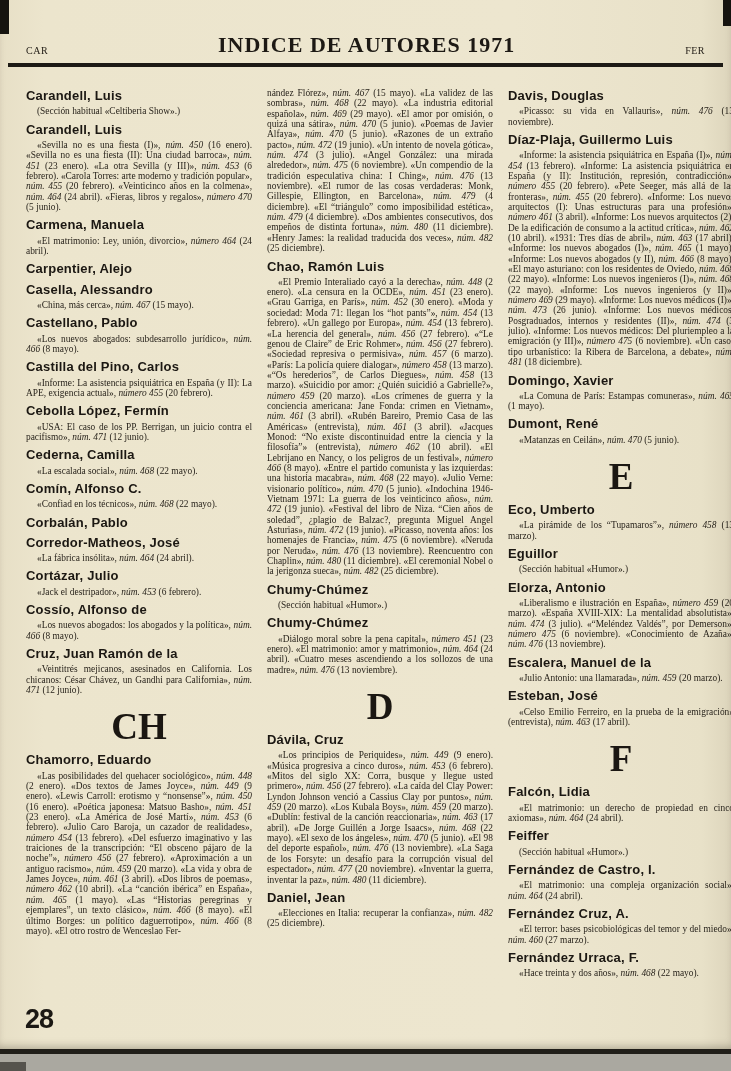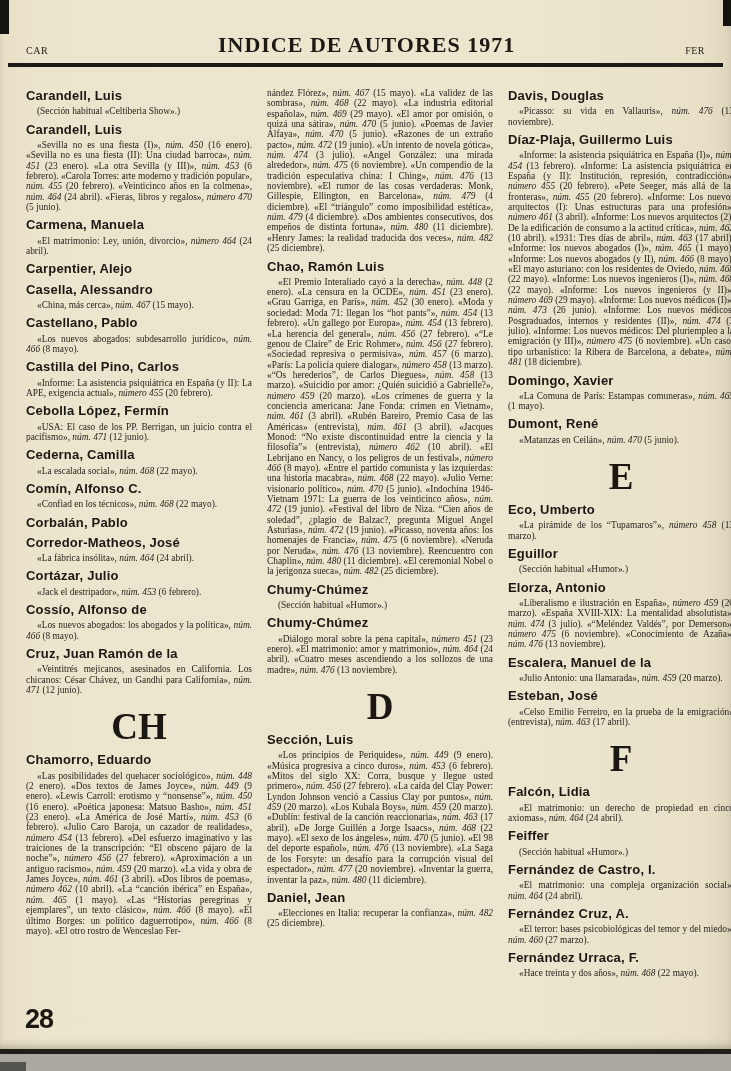--- a/index.html
+++ b/index.html
@@ -114,21 +114,21 @@
       </div>
       <div class="col">
         <p class="entry cont">nández Flórez», <i>núm.</i> <i>467</i> (15 mayo). «La validez de las sombras», <i>núm.</i> <i>468</i> (22 mayo). «La industria editorial española», <i>núm.</i> <i>469</i> (29 mayo). «El amor por omisión, o quizá una sátira», <i>núm.</i> <i>470</i> (5 junio). «Poemas de Javier Alfaya», <i>núm.</i> <i>470</i> (5 junio). «Razones de un extraño pacto», <i>núm.</i> <i>472</i> (19 junio). «Un intento de novela gótica», <i>núm.</i> <i>474</i> (3 julio). «Angel González: una mirada alrededor», <i>núm.</i> <i>475</i> (6 noviembre). «Un compendio de la tradición especulativa china: I Ching», <i>núm.</i> <i>476</i> (13 noviembre). «El rumor de las cosas verdaderas: Monk, Gillespie, Ellington, en Barcelona», <i>núm.</i> <i>479</i> (4 diciembre). «El “triángulo” como imposibilidad estética», <i>núm.</i> <i>479</i> (4 diciembre). «Dos ambientes consecutivos, dos empeños de distinta fortuna», <i>núm.</i> <i>480</i> (11 diciembre). «Henry James: la realidad traducida dos veces», <i>núm.</i> <i>482</i> (25 diciembre).</p>
         <h3 class="author">Chao, Ramón Luis</h3>
         <p class="entry">«El Premio Interaliado cayó a la derecha», <i>núm.</i> <i>448</i> (2 enero). «La censura en la OCDE», <i>núm.</i> <i>451</i> (23 enero). «Grau Garriga, en París», <i>núm.</i> <i>452</i> (30 enero). «Moda y sociedad: Moda 71: llegan los “hot pants”», <i>núm.</i> <i>454</i> (13 febrero). «Un gallego por Europa», <i>núm.</i> <i>454</i> (13 febrero). «La herencia del general», <i>núm.</i> <i>456</i> (27 febrero). «“Le genou de Claire” de Eric Rohmer», <i>núm.</i> <i>456</i> (27 febrero). «Sociedad represiva o permisiva», <i>núm.</i> <i>457</i> (6 marzo). «París: La policía quiere dialogar», <i>número</i> <i>458</i> (13 marzo). «“Os herederios”, de Carlos Diegues», <i>núm.</i> <i>458</i> (13 marzo). «Suicidio por amor: ¿Quién suicidió a Gabrielle?», <i>número</i> <i>459</i> (20 marzo). «Los crímenes de guerra y la conciencia americana: Jane Fonda: crimen en Vietnam», <i>núm.</i> <i>461</i> (3 abril). «Rubén Bareiro, Premio Casa de las Américas» (entrevista), <i>núm.</i> <i>461</i> (3 abril). «Jacques Monod: “No existe discontinuidad entre la ciencia y la filosofía”» (entrevista), <i>número</i> <i>462</i> (10 abril). «El Lebrijano en Nancy, o los peligros de un festival», <i>número</i> <i>466</i> (8 mayo). «Entre el partido comunista y las izquierdas: una historia macabra», <i>núm.</i> <i>468</i> (22 mayo). «Julio Verne: visionario político», <i>núm.</i> <i>470</i> (5 junio). «Indochina 1946-Vietnam 1971: La guerra de los veinticinco años», <i>núm.</i> <i>472</i> (19 junio). «Festival del libro de Niza. “Cien años de soledad”, ¿plagio de Balzac?, pregunta Miguel Angel Asturias», <i>núm.</i> <i>472</i> (19 junio). «Picasso, noventa años: los homenajes de Francia», <i>núm.</i> <i>475</i> (6 noviembre). «Neruda por Neruda», <i>núm.</i> <i>476</i> (13 noviembre). Reencuentro con Chaplin», <i>núm.</i> <i>480</i> (11 diciembre). «El ceremonial Nobel o la jerigonza sueca», <i>núm.</i> <i>482</i> (25 diciembre).</p>
         <h3 class="author">Chumy-Chúmez</h3>
         <p class="entry">(Sección habitual «Humor».)</p>
         <h3 class="author">Chumy-Chúmez</h3>
         <p class="entry">«Diálogo moral sobre la pena capital», <i>número</i> <i>451</i> (23 enero). «El matrimonio: amor y matrimonio», <i>núm.</i> <i>464</i> (24 abril). «Cuatro meses ascendiendo a los sollozos de una madre», <i>núm.</i> <i>476</i> (13 noviembre).</p>
         <div class="section-heading">D</div>
-        <h3 class="author">Sección, Luis</h3>
+        <h3 class="author">Dávila, Cruz</h3>
         <p class="entry">«Los principios de Periquides», <i>núm.</i> <i>449</i> (9 enero). «Música progresiva a cinco duros», <i>núm.</i> <i>453</i> (6 febrero). «Mitos del siglo XX: Corra, busque y llegue usted primero», <i>núm.</i> <i>456</i> (27 febrero). «La caída del Clay Power: Lyndon Johnson venció a Cassius Clay por puntos», <i>núm.</i> <i>459</i> (20 marzo). «Los Kubala Boys», <i>núm.</i> <i>459</i> (20 marzo). «Dublín: festival de la canción reaccionaria», <i>núm.</i> <i>463</i> (17 abril). «De Jorge Guillén a Jorge Isaacs», <i>núm.</i> <i>468</i> (22 mayo). «El sexo de los ángeles», <i>núm.</i> <i>470</i> (5 junio). «El 98 del deporte español», <i>núm.</i> <i>476</i> (13 noviembre). «La Saga de los Forsyte: un desafío para la corrupción visual del espectador», <i>núm.</i> <i>477</i> (20 noviembre). «Inventar la guerra, inventar la paz», <i>núm.</i> <i>480</i> (11 diciembre).</p>
         <h3 class="author">Daniel, Jean</h3>
         <p class="entry">«Elecciones en Italia: recuperar la confianza», <i>núm.</i> <i>482</i> (25 diciembre).</p>
       </div>
       <div class="col">
         <h3 class="author">Davis, Douglas</h3>
         <p class="entry">«Picasso: su vida en Vallauris», <i>núm.</i> <i>476</i> (13 noviembre).</p>
         <h3 class="author">Díaz-Plaja, Guillermo Luis</h3>
         <p class="entry">«Informe: la asistencia psiquiátrica en España (I)», <i>núm.</i> <i>454</i> (13 febrero). «Informe: La asistencia psiquiátrica en España (y II): Institución, represión, contradicción», <i>número</i> <i>455</i> (20 febrero). «Pete Seeger, más allá de las fronteras», <i>núm.</i> <i>455</i> (20 febrero). «Informe: Los nuevos arquitectos (I): Unas estructuras para una profesión», <i>número</i> <i>461</i> (3 abril). «Informe: Los nuevos arquitectos (2): De la edificación de consumo a la actitud crítica», <i>núm.</i> <i>462</i> (10 abril). «1931: Tres días de abril», <i>núm.</i> <i>463</i> (17 abril). «Informe: los nuevos abogados (I)», <i>núm.</i> <i>465</i> (1 mayo). «Informe: Los nuevos abogados (y II), <i>núm.</i> <i>466</i> (8 mayo). «El mayo asturiano: con los residentes de Oviedo, <i>núm.</i> <i>468</i> (22 mayo). «Informe: Los nuevos ingenieros (I)», <i>núm.</i> <i>468</i> (22 mayo). «Informe: Los nuevos ingenieros (y II)», <i>número</i> <i>469</i> (29 mayo). «Informe: Los nuevos médicos (I)», <i>núm.</i> <i>473</i> (26 junio). «Informe: Los nuevos médicos. Posgraduados, internos y residentes (II)», <i>núm.</i> <i>474</i> (3 julio). «Informe: Los nuevos médicos: Del pluriempleo a la emigración (y III)», <i>número</i> <i>475</i> (6 noviembre). «Un caso-tipo urbanístico: la Ribera de Barcelona, a debate», <i>núm.</i> <i>481</i> (18 diciembre).</p>
         <h3 class="author">Domingo, Xavier</h3>

